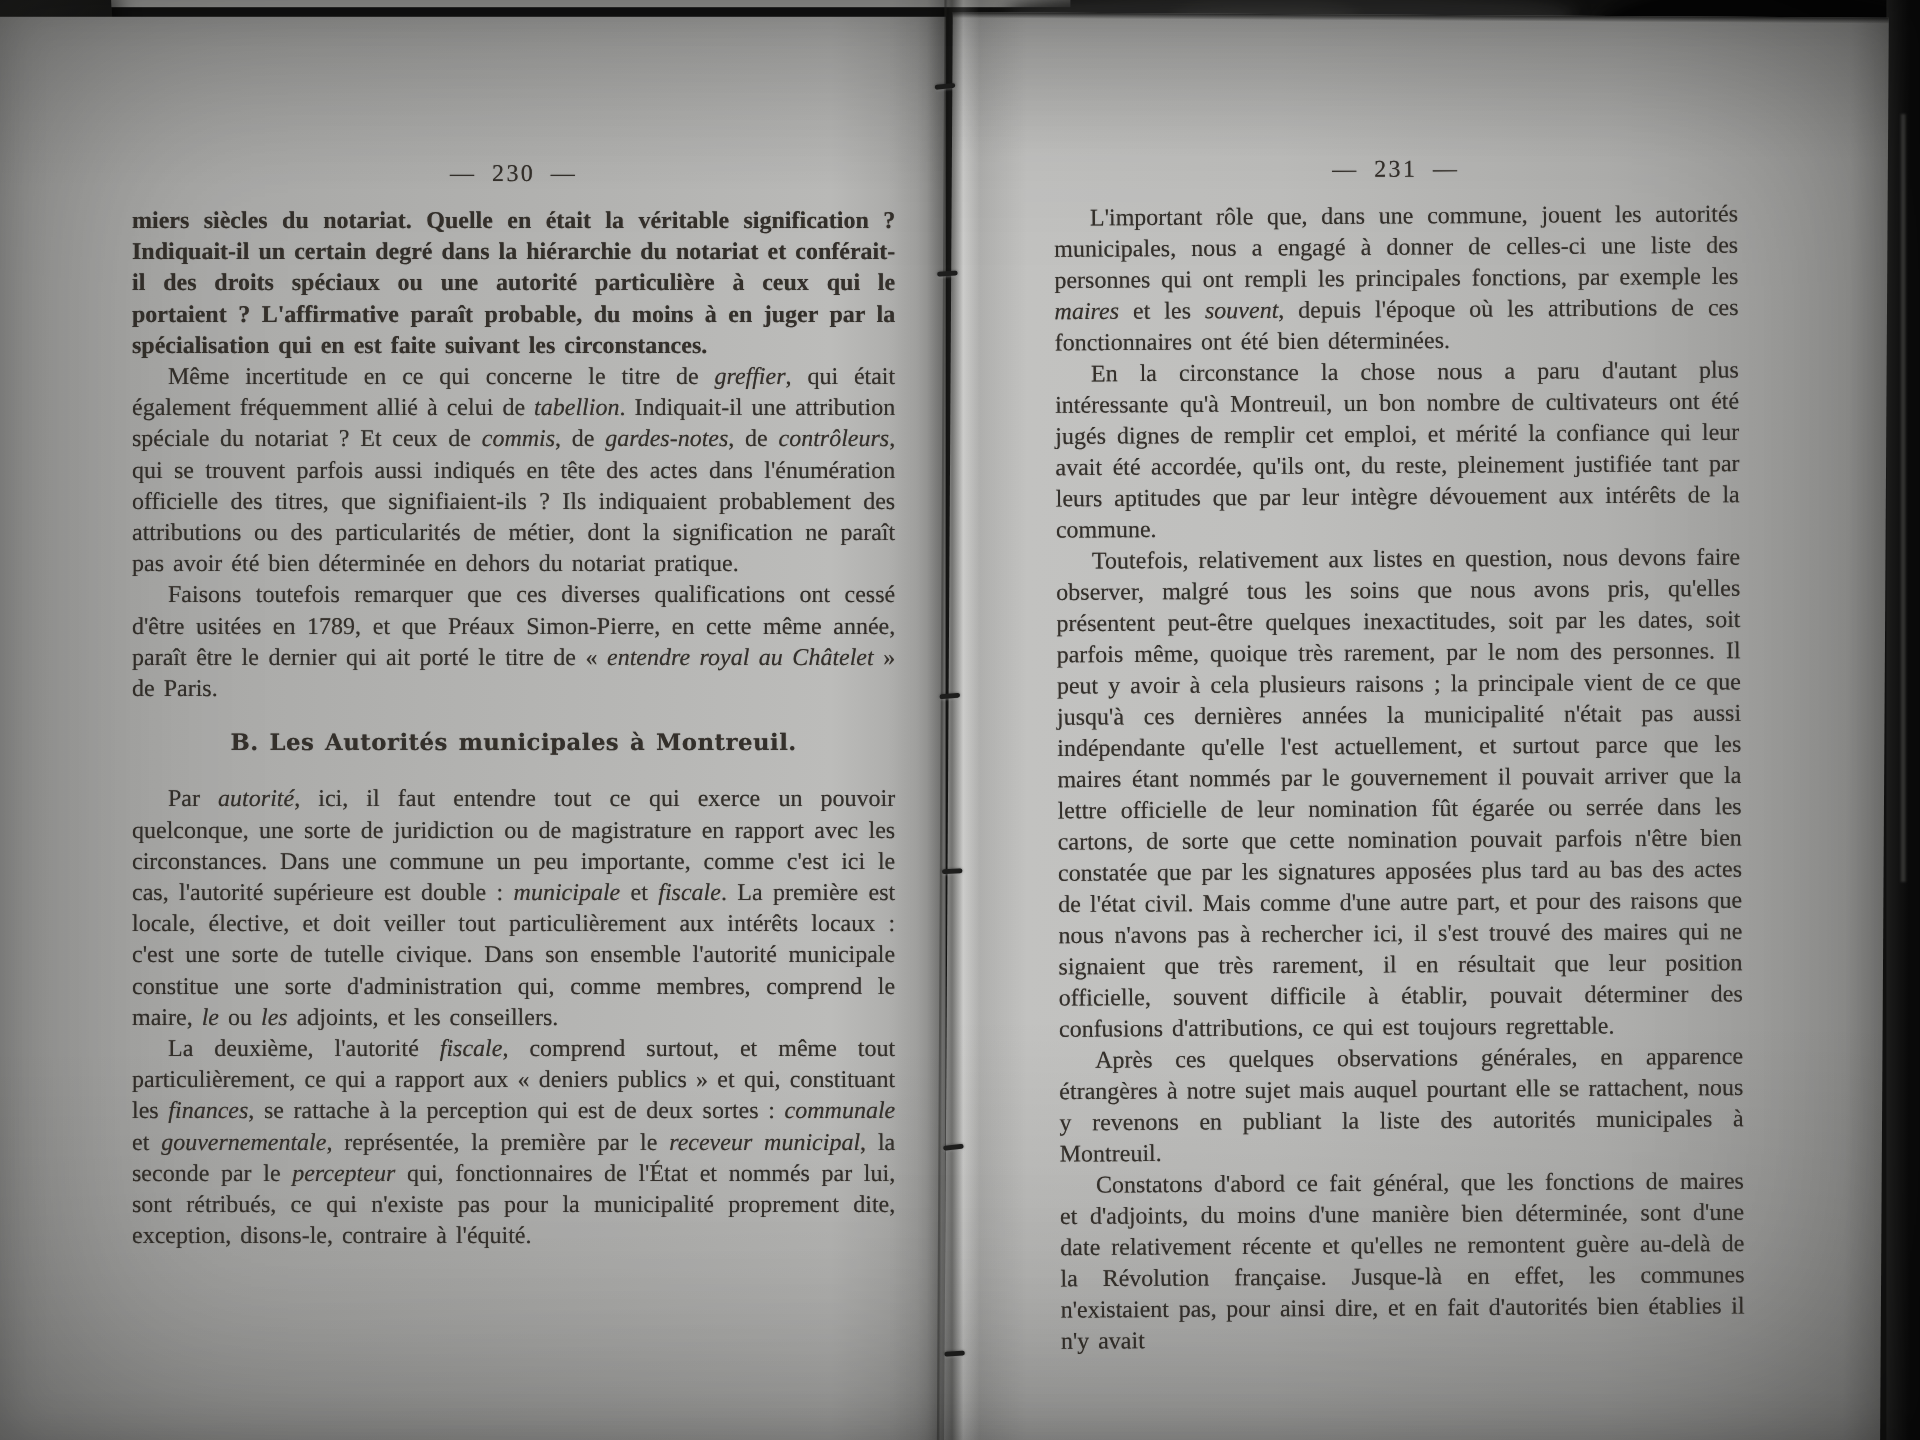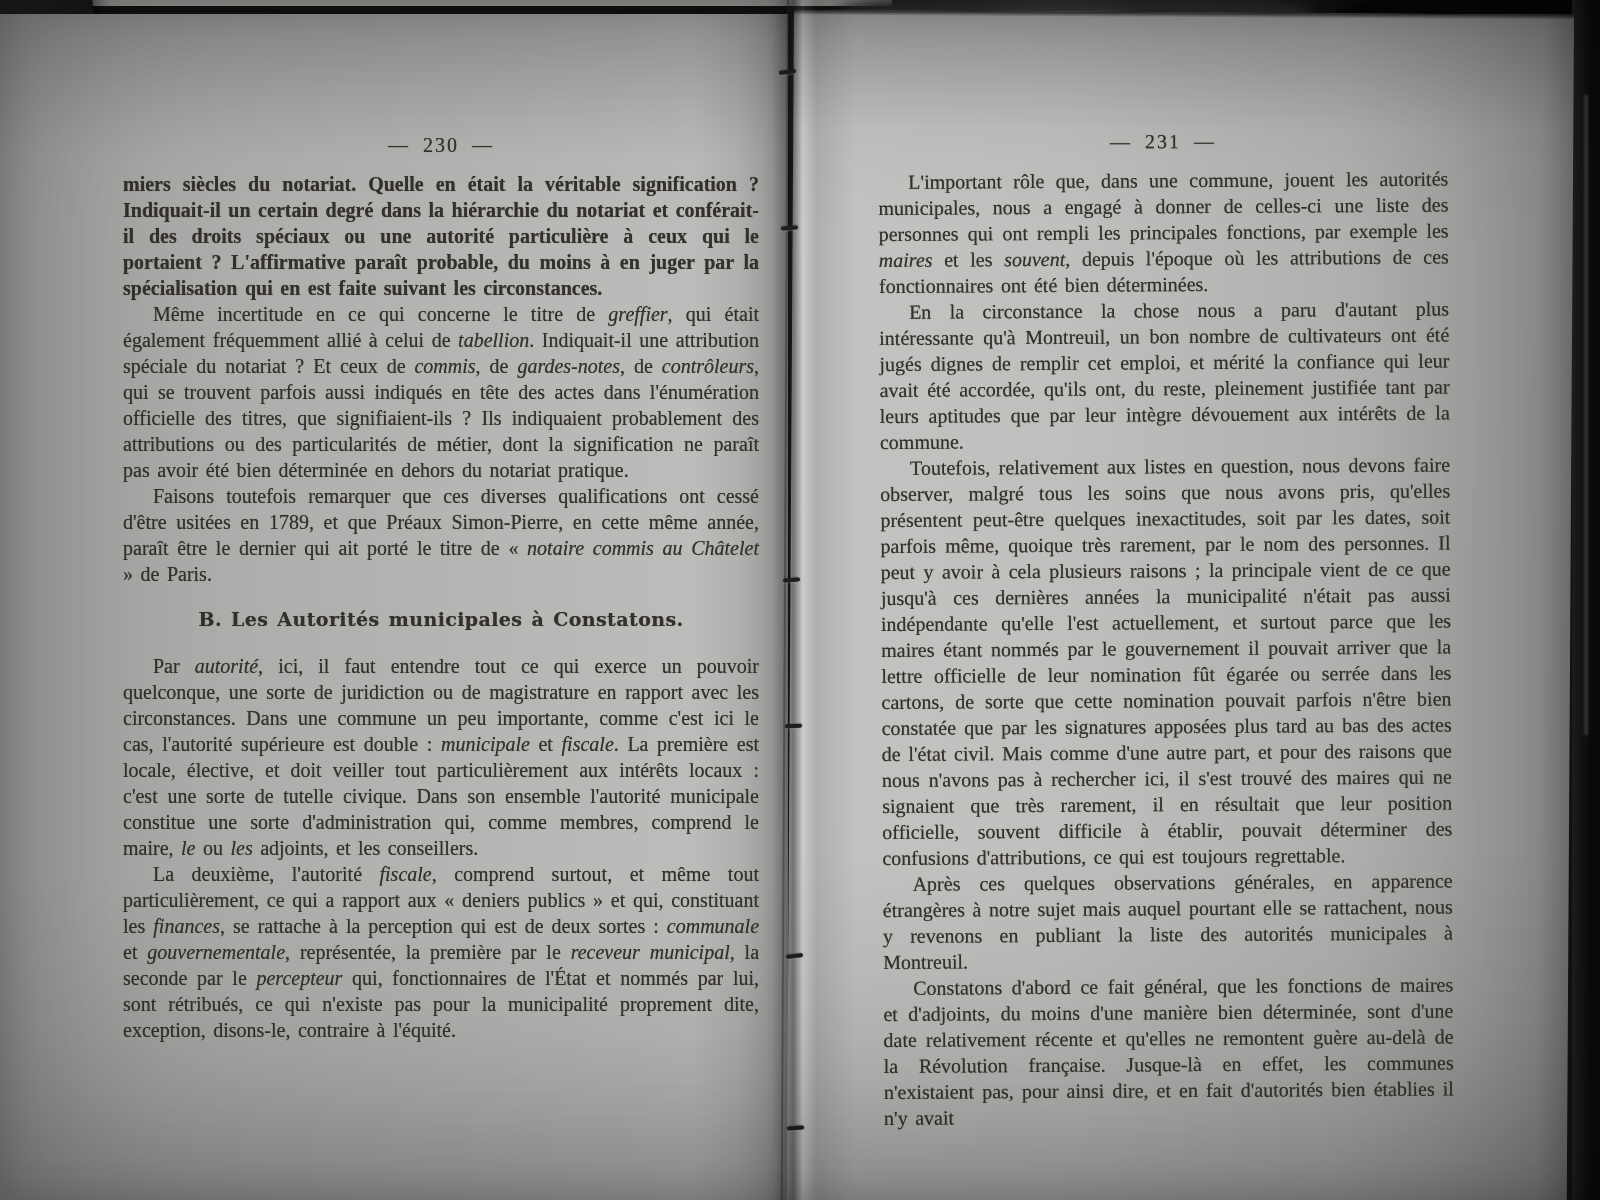--- a/index.html
+++ b/index.html
@@ -61,21 +61,21 @@
   }
   .stitch{
     position:absolute;width:17px;height:4px;border-radius:2px;
     background:#1e1e1d;box-shadow:0 1px 2px rgba(255,255,255,.25), 0 0 2px rgba(0,0,0,.6);
   }
   
   .text-col{
     position:absolute;color:#34302b;font-size:20px;line-height:26px;
     text-align:justify;text-shadow:0 0 .7px rgba(52,48,43,.65);
   }
-  .col-left{left:123px;top:132px;width:636px;}
+  .col-left{left:110px;top:132px;width:636px;}
   .col-right{left:878px;top:130px;width:570px;transform:rotate(-.35deg);transform-origin:0 0;}
   .pagenum{text-align:center;letter-spacing:2px;margin:0 0 13px 0;word-spacing:6px;}
   .para{margin:0;text-indent:30px;word-spacing:2.5px;}
   .para.noindent{text-indent:0;font-weight:bold;}
   .heading{
     margin:19px 0 21px;text-align:center;font-weight:bold;text-indent:0;
     font-family:"DejaVu Serif", serif;font-size:19px;letter-spacing:.4px;word-spacing:2px;
   }
   .para i{font-style:italic;}
   
@@ -105,22 +105,22 @@
 <div class="stitch" style="left:783px;top:578px;transform:rotate(-5deg);"></div>
 <div class="stitch" style="left:785px;top:724px;transform:rotate(-3deg);"></div>
 <div class="stitch" style="left:786px;top:954px;transform:rotate(-6deg);"></div>
 <div class="stitch" style="left:787px;top:1126px;transform:rotate(-4deg);"></div>
 
 <div class="text-col col-left">
   <p class="pagenum">— 230 —</p>
   <div>
       <p class="para noindent"><span>miers siècles du notariat. Quelle en était la véritable signification ? Indiquait-il un certain degré dans la hiérarchie du notariat et conférait-il des droits spéciaux ou une autorité particulière à ceux qui le portaient ? L'affirmative paraît probable, du moins à en juger par la spécialisation qui en est faite suivant les circonstances.</span></p>
       <p class="para"><span>Même incertitude en ce qui concerne le titre de </span><i>greffier</i><span>, qui était également fréquemment allié à celui de </span><i>tabellion</i><span>. Indiquait-il une attribution spéciale du notariat ? Et ceux de </span><i>commis</i><span>, de </span><i>gardes-notes</i><span>, de </span><i>contrôleurs</i><span>, qui se trouvent parfois aussi indiqués en tête des actes dans l'énumération officielle des titres, que signifiaient-ils ? Ils indiquaient probablement des attributions ou des particularités de métier, dont la signification ne paraît pas avoir été bien déterminée en dehors du notariat pratique.</span></p>
-      <p class="para"><span>Faisons toutefois remarquer que ces diverses qualifications ont cessé d'être usitées en 1789, et que Préaux Simon-Pierre, en cette même année, paraît être le dernier qui ait porté le titre de « </span><i>notaire commis au Châtelet</i><span> » de Paris.</span></p>
-      <h3 class="heading"><span>B. Les Autorités municipales à Constatons.</span></h3>
+      <p class="para"><span>Faisons toutefois remarquer que ces diverses qualifications ont cessé d'être usitées en 1789, et que Préaux Simon-Pierre, en cette même année, paraît être le dernier qui ait porté le titre de « </span><i>entendre royal au Châtelet</i><span> » de Paris.</span></p>
+      <h3 class="heading"><span>B. Les Autorités municipales à Montreuil.</span></h3>
       <p class="para"><span>Par </span><i>autorité</i><span>, ici, il faut entendre tout ce qui exerce un pouvoir quelconque, une sorte de juridiction ou de magistrature en rapport avec les circonstances. Dans une commune un peu importante, comme c'est ici le cas, l'autorité supérieure est double : </span><i>municipale</i><span> et </span><i>fiscale</i><span>. La première est locale, élective, et doit veiller tout particulièrement aux intérêts locaux : c'est une sorte de tutelle civique. Dans son ensemble l'autorité municipale constitue une sorte d'administration qui, comme membres, comprend le maire, </span><i>le</i><span> ou </span><i>les</i><span> adjoints, et les conseillers.</span></p>
       <p class="para"><span>La deuxième, l'autorité </span><i>fiscale</i><span>, comprend surtout, et même tout particulièrement, ce qui a rapport aux « deniers publics » et qui, constituant les </span><i>finances</i><span>, se rattache à la perception qui est de deux sortes : </span><i>communale</i><span> et </span><i>gouvernementale</i><span>, représentée, la première par le </span><i>receveur municipal</i><span>, la seconde par le </span><i>percepteur</i><span> qui, fonctionnaires de l'État et nommés par lui, sont rétribués, ce qui n'existe pas pour la municipalité proprement dite, exception, disons-le, contraire à l'équité.</span></p>
     </div>
 </div>
 
 <div class="text-col col-right">
   <p class="pagenum">— 231 —</p>
   <div>
       <p class="para"><span>L'important rôle que, dans une commune, jouent les autorités municipales, nous a engagé à donner de celles-ci une liste des personnes qui ont rempli les principales fonctions, par exemple les </span><i>maires</i><span> et les </span><i>souvent</i><span>, depuis l'époque où les attributions de ces fonctionnaires ont été bien déterminées.</span></p>
       <p class="para"><span>En la circonstance la chose nous a paru d'autant plus intéressante qu'à Montreuil, un bon nombre de cultivateurs ont été jugés dignes de remplir cet emploi, et mérité la confiance qui leur avait été accordée, qu'ils ont, du reste, pleinement justifiée tant par leurs aptitudes que par leur intègre dévouement aux intérêts de la commune.</span></p>

